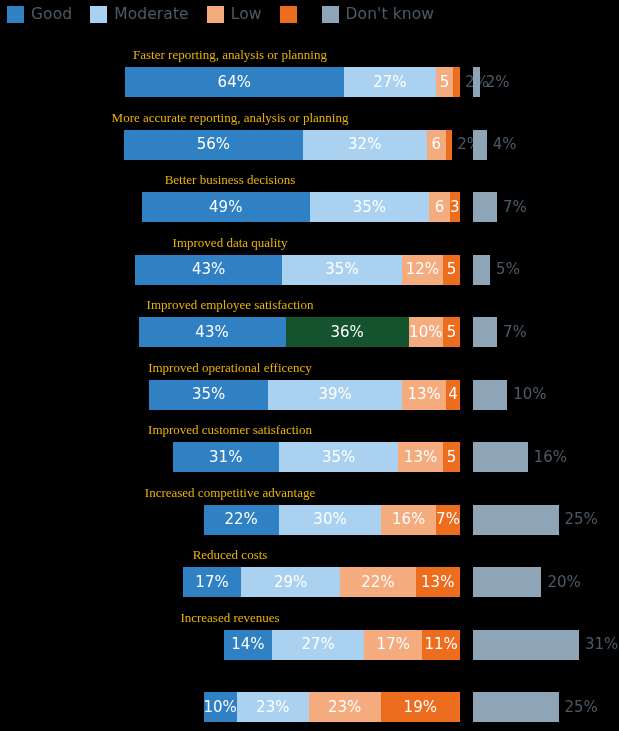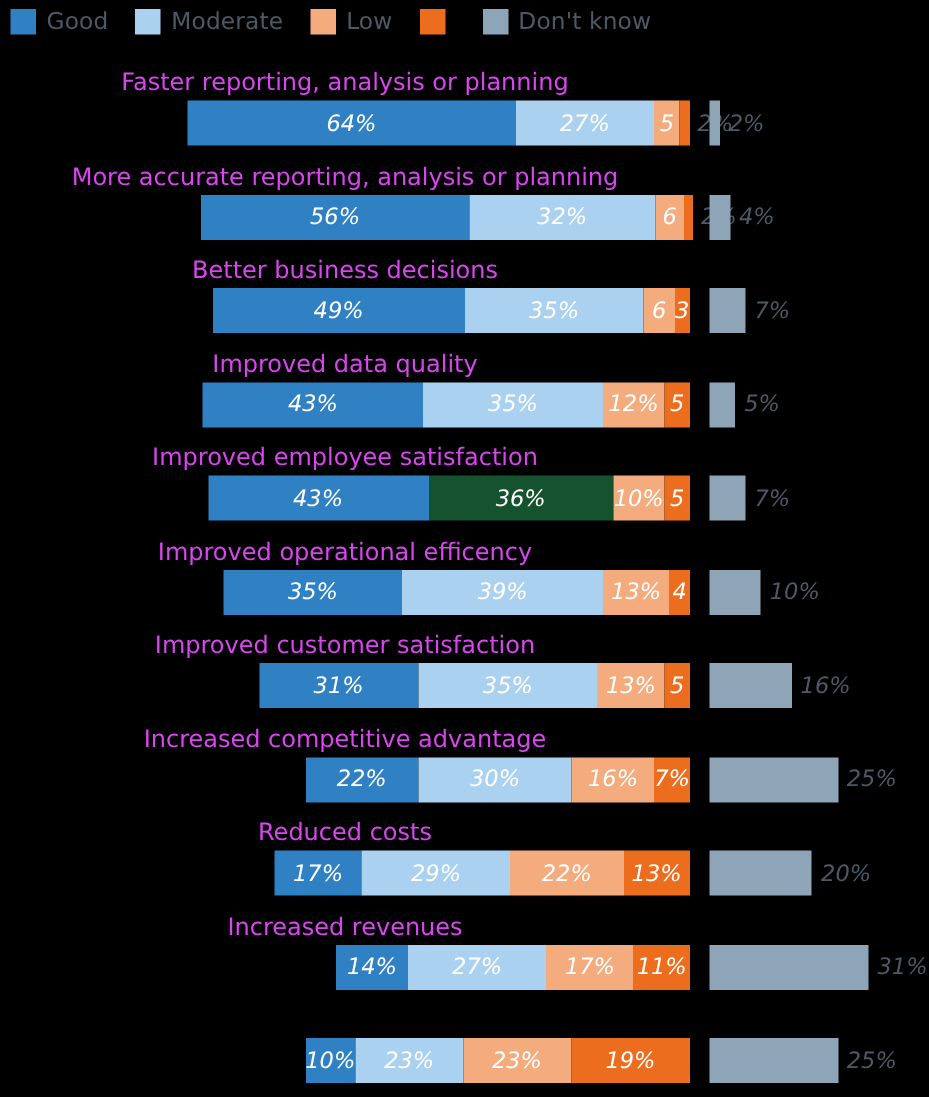--- a/index.html
+++ b/index.html
@@ -59,32 +59,32 @@
   .row {
     position: relative;
     height: 62.5px;
   }
   .row-title {
     position: absolute;
     top: 0;
     left: 0;
     width: 460px;
     text-align: center;
-    font-size: 16px;
-    color: #d946ef;
+    font-size: 13px;
+    color: #eab308;
     line-height: 22px;
     white-space: nowrap;
+    font-family: Liberation Serif, serif;
   }
   .bar-area {
     position: absolute;
     top: 23px;
     left: 0;
     width: 619px;
     height: 30px;
-    font-style: italic;
   }
   
   .stack {
     position: absolute;
     top: 0;
     height: 30px;
     display: flex;
     flex-direction: row;
   }
   .seg {
@@ -180,21 +180,21 @@
           </div>
           <div class="dk-group" style="left: 473px;">
             <div class="dk-bar" style="width: 6.84px; background: rgb(142, 165, 184);"></div>
             <span class="dk-label">2%</span>
           </div>
         </div>
       </div>
       <div class="row">
         <div class="row-title">More accurate reporting, analysis or planning</div>
         <div class="bar-area">
-          <div class="stack" style="left: 134px; width: 328.32px;">
+          <div class="stack" style="left: 124px; width: 328.32px;">
             <div class="seg" style="width: 191.52px; background: rgb(48, 128, 196);">
               <span class="seg-label">56%</span>
             </div>
             <div class="seg" style="width: 133px; background: rgb(170, 210, 240); justify-content: center;">
               <span class="seg-label">32%</span>
             </div>
             <div class="seg" style="width: 20.52px; background: rgb(244, 171, 125);">
               <span class="seg-label">6</span>
             </div>
             <div class="seg outside" style="width: 6.84px; background: rgb(237, 109, 30);">

